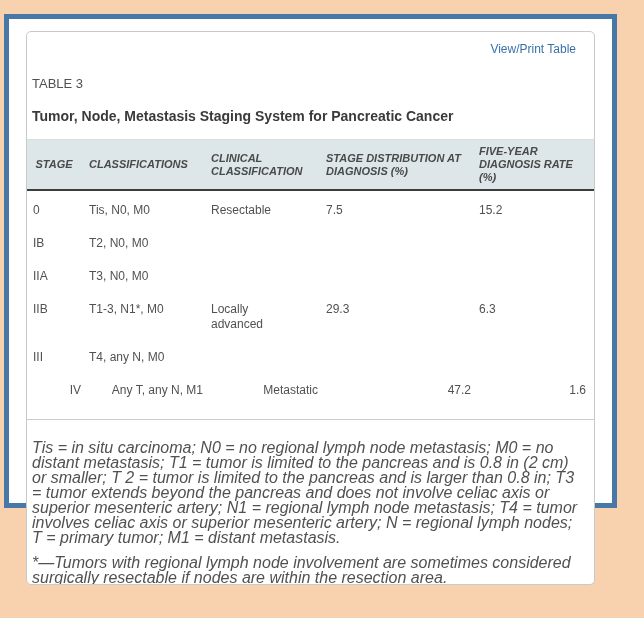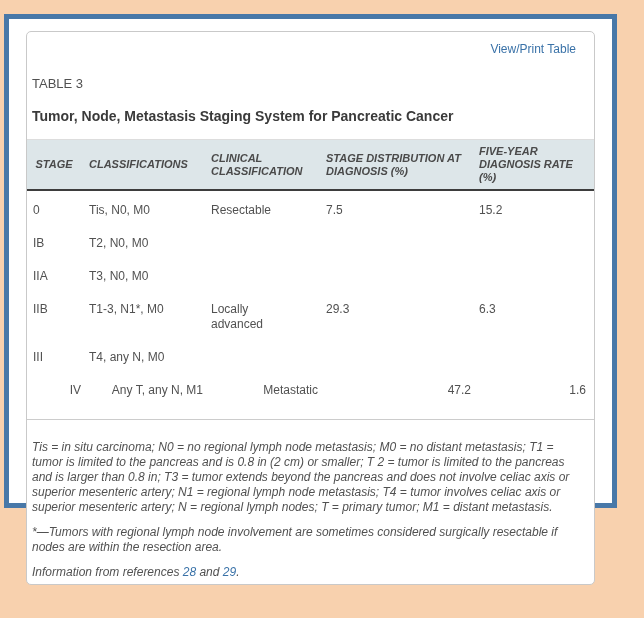--- a/index.html
+++ b/index.html
@@ -87,21 +87,21 @@
   }
   tbody td:first-child { padding-left: 6px; }
   tbody tr.last td { padding-bottom: 21px; text-align: right; }
   td .wrap-class    { display: inline-block; max-width: 95px; }
   td .wrap-clinical { display: inline-block; max-width: 75px; }
   .footnote-section {
     border-top: 1px solid var(--divider, #cccccc);
     padding: 20px 14px 0 5px;
   }
   .footnote {
-    font-size: 12px;
+    font-size: 16px;
     line-height: 15px;
     font-style: italic;
     color: var(--body-text, #555555);
     margin-bottom: 10px;
   }
   .footnote .ref-link {
     color: var(--link, #3a72a8);
     text-decoration: none;
     cursor: pointer;
   }

